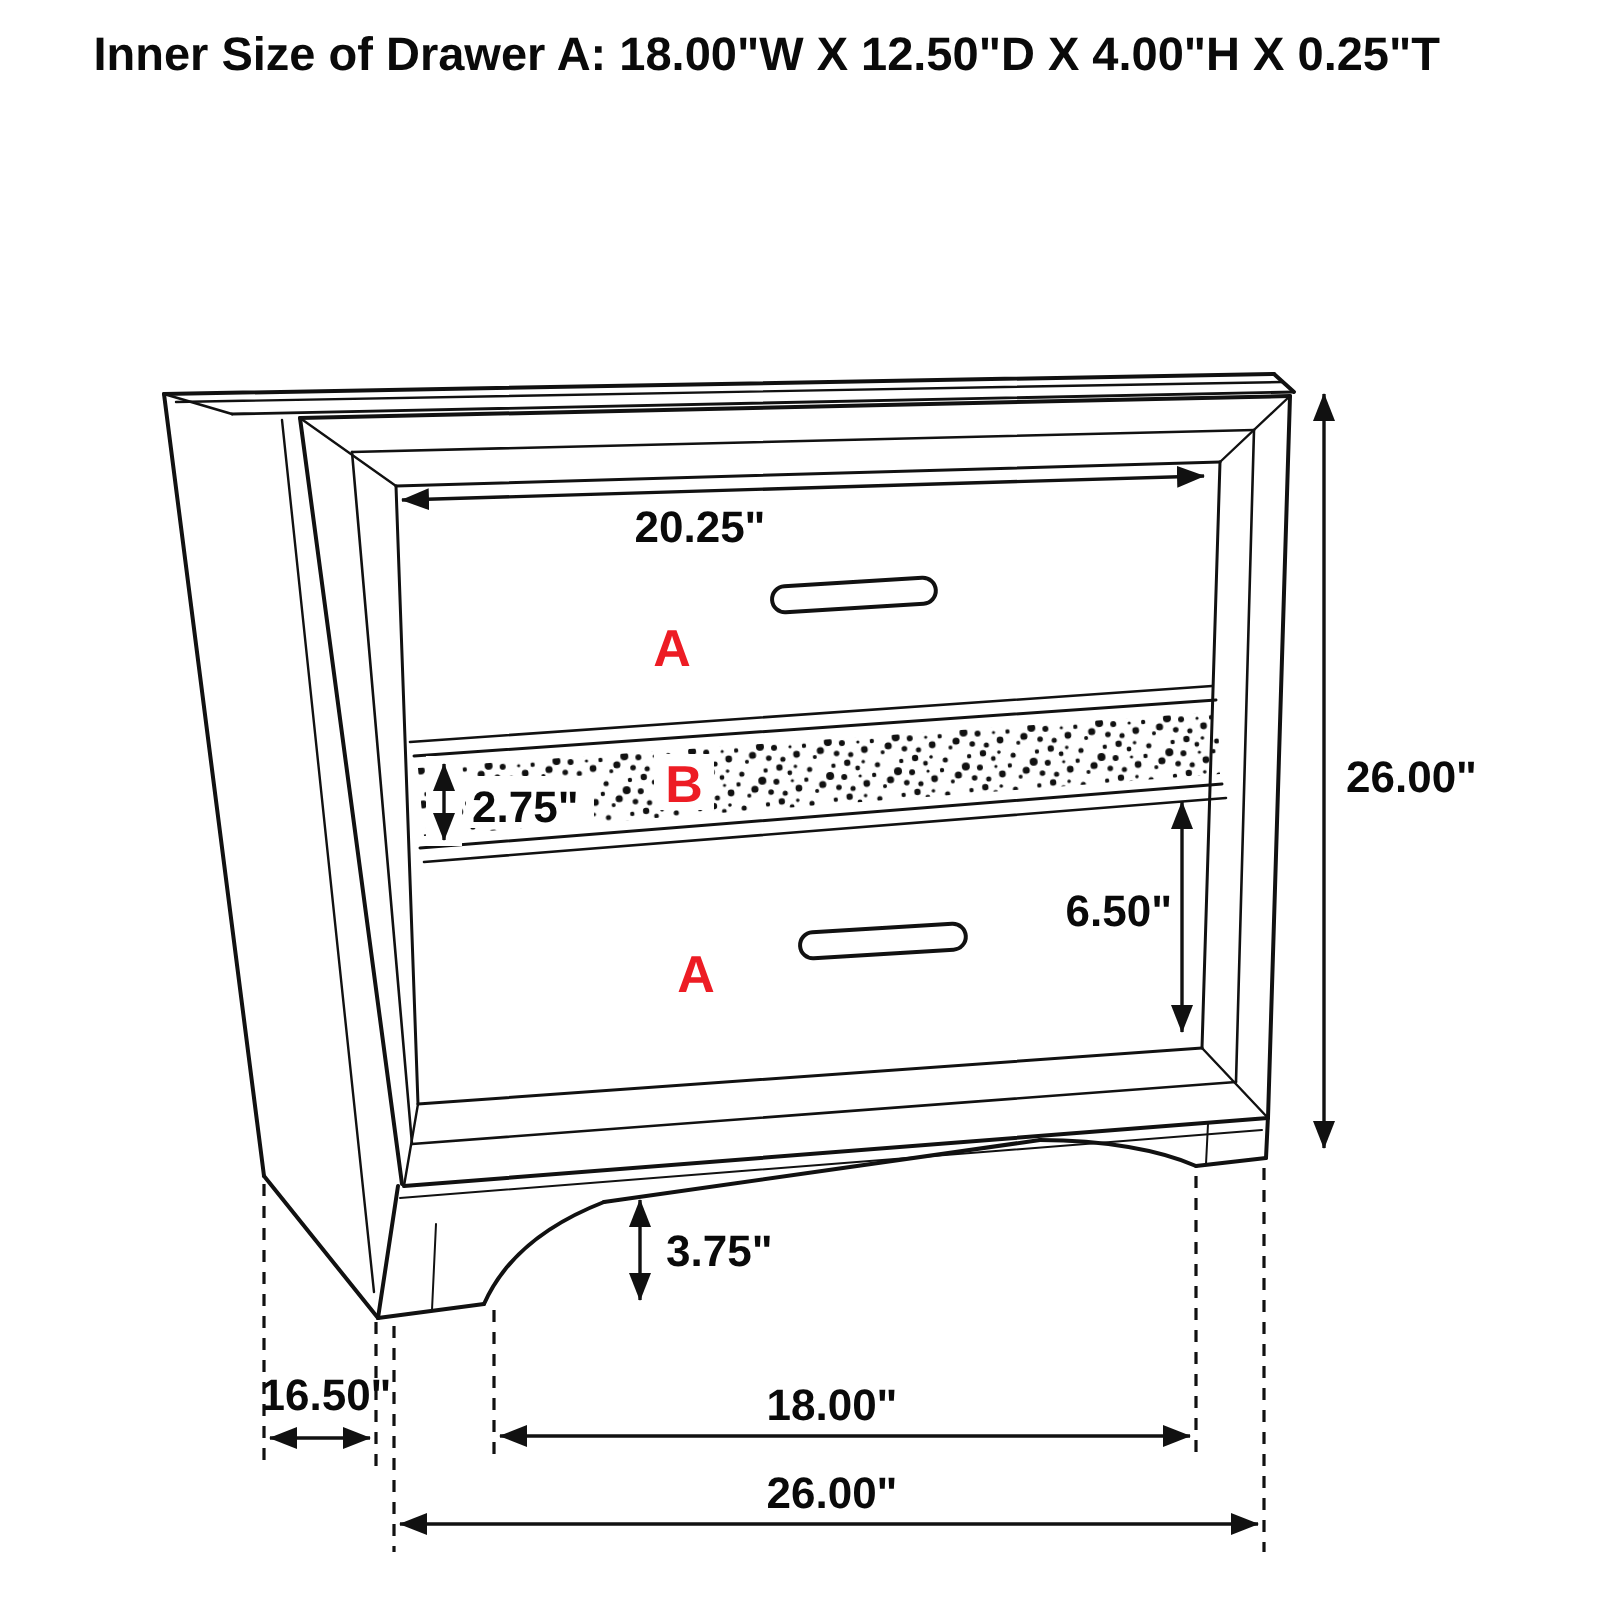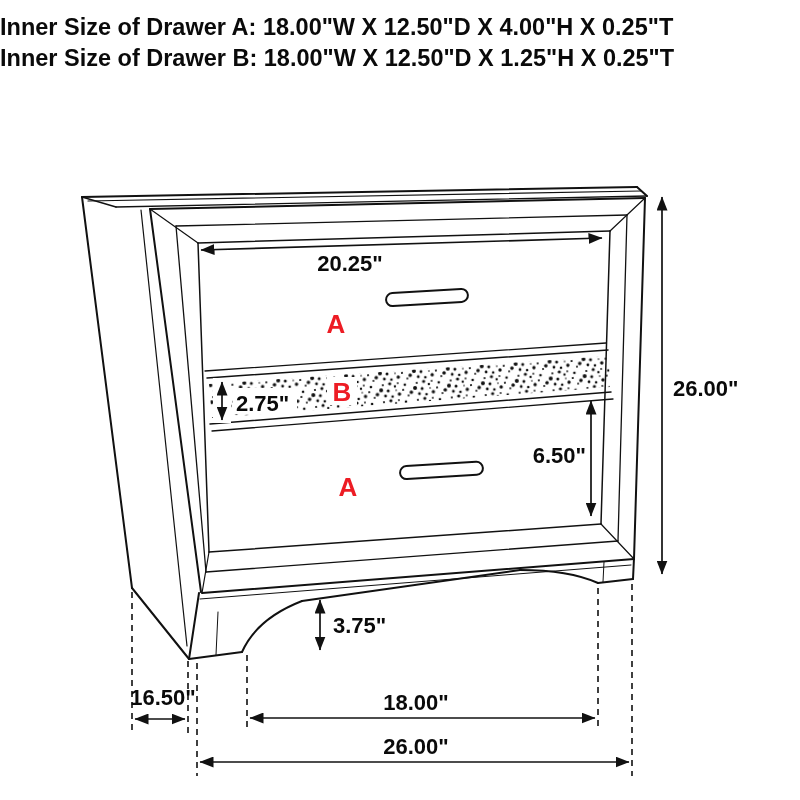--- a/index.html
+++ b/index.html
@@ -1,33 +1,32 @@
 <!DOCTYPE html>
 <html><head>
 <meta charset="utf-8">
 <style>
   html,body{margin:0;padding:0;background:#fff;}
   .page{position:relative;width:800px;height:800px;background:#fff;overflow:hidden;
         font-family:"Liberation Sans",sans-serif;}
-  .hdr{position:absolute;top:12px;left:0;width:720px;text-align:left;
+  .hdr{position:absolute;top:12px;left:0;width:720px;text-align:right;
        font-weight:bold;font-size:23.5px;line-height:31px;color:#0a0a0a;
        letter-spacing:0px;white-space:nowrap;}
   svg{position:absolute;left:0;top:0;}
   svg text{font-family:"Liberation Sans",sans-serif;font-weight:bold;}
   .dim{font-size:22px;fill:#0a0a0a;}
   .red{font-size:26px;fill:#ed1c24;}
 </style>
 </head>
 <body>
 
 <div class="page">
 
   <div class="hdr">
     <div>Inner Size of Drawer A: 18.00"W X 12.50"D X 4.00"H X 0.25"T</div>
-    <div>Inner Size of Drawer B: 18.00"W X 12.50"D X 1.25"H X 0.25"T</div>
   </div>
 
   <svg width="800" height="800" viewBox="0 0 800 800">
     <defs>
       <marker id="ah" markerUnits="userSpaceOnUse" markerWidth="15" markerHeight="11" refX="13.5" refY="5.5" orient="auto-start-reverse">
         <path d="M0,0 L14,5.5 L0,11 Z" fill="#111"></path>
       </marker>
       <pattern id="speckles" width="34" height="17" patternUnits="userSpaceOnUse" patternTransform="rotate(-4)">
         <circle cx="3" cy="4" r="1.3" fill="#111"></circle>
         <circle cx="9" cy="12" r="1.8" fill="#111"></circle>

